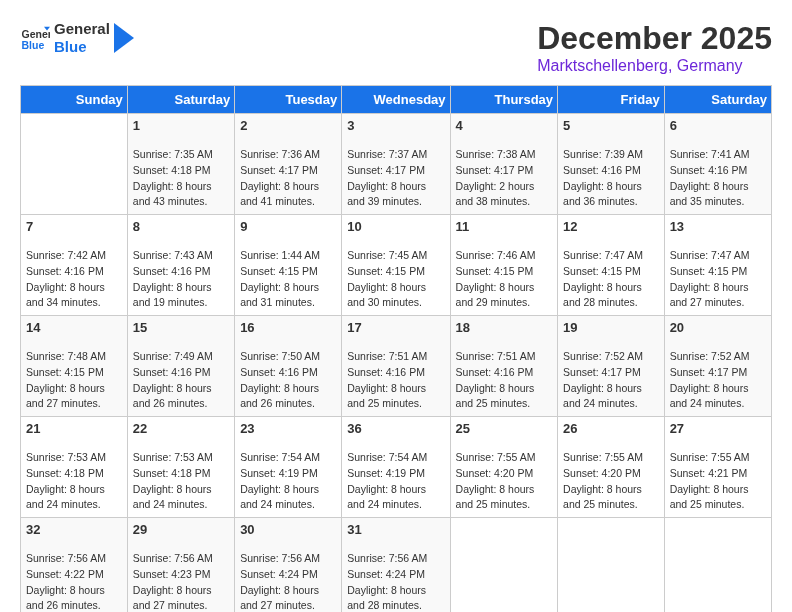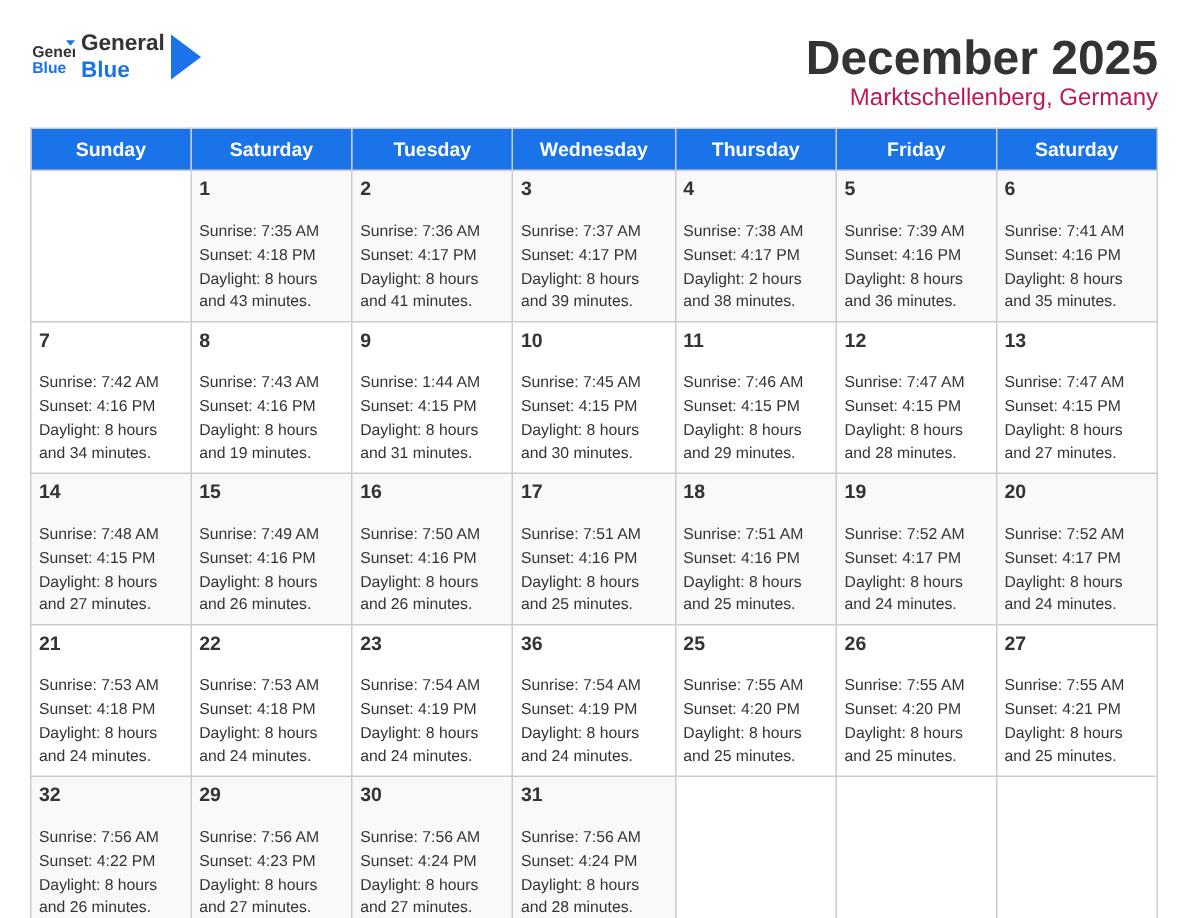--- a/index.html
+++ b/index.html
@@ -19,41 +19,41 @@
     .logo {
       display: flex;
       align-items: center;
       gap: 4px;
     }
     .logo-icon {
       width: 30px;
       height: 30px;
     }
     .title-block {
-      text-align: right;
+      text-align: left;
     }
     .month-title {
       font-size: 32px;
       font-weight: bold;
       color: #333;
     }
     .subtitle {
       font-size: 16px;
-      color: #be185d;
+      color: #6d28d9;
     }
     table {
       width: 100%;
       border-collapse: collapse;
       font-size: 11px;
     }
     thead tr th {
       background-color: #1a73e8;
       color: #fff;
       padding: 6px 4px;
-      text-align: center;
+      text-align: right;
       font-size: 13px;
       font-weight: bold;
       border: 1px solid #ccc;
     }
     tbody tr td {
       border: 1px solid #ccc;
       vertical-align: top;
       padding: 4px 5px;
       height: 80px;
       width: 110px;

